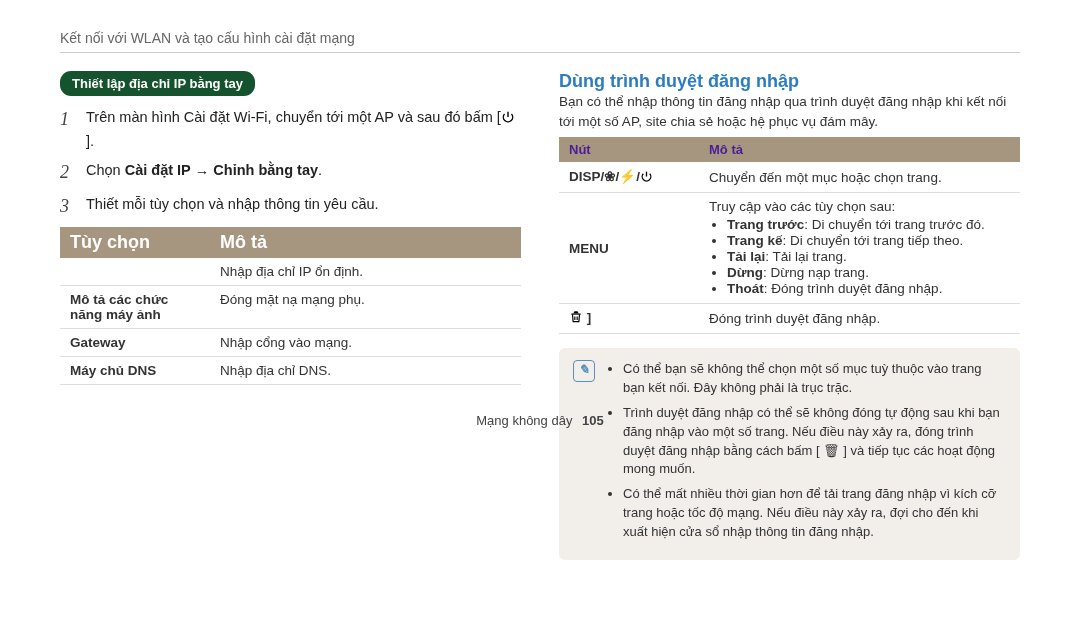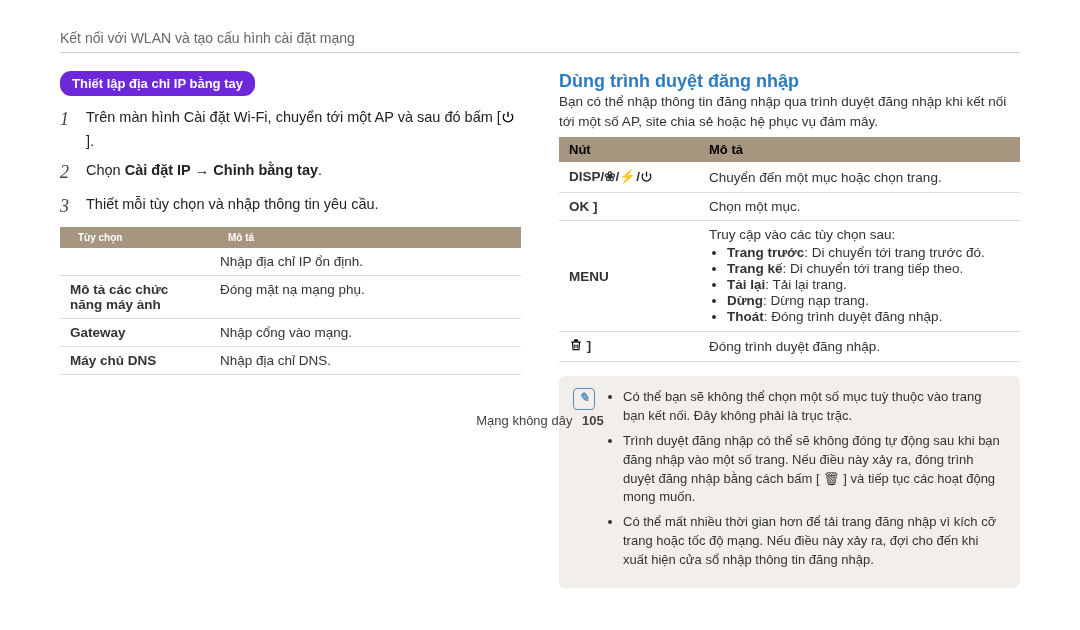--- a/index.html
+++ b/index.html
@@ -29,21 +29,21 @@
   .columns {
     display: flex;
     gap: 38px;
   }
   .col {
     flex: 1;
     min-width: 0;
   }
   .black-pill {
     display: inline-block;
-    background: #6d28d9;
+    background: #14532d;
     color: #fff;
     font-weight: bold;
     font-size: 13px;
     padding: 5px 12px;
     border-radius: 11px;
     margin-bottom: 10px;
     text-align: right;
   }
   .steps {
     list-style: none;
@@ -71,22 +71,22 @@
     width: 100%;
     border-collapse: collapse;
     font-size: 13.5px;
     margin-top: 4px;
   }
   table.opt th {
     background: #a7967f;
     color: #fff;
     text-align: left;
     font-weight: bold;
-    padding: 5px 18px;
-    font-size: 10px;
+    padding: 5px 10px;
+    font-size: 18px;
   }
   table.opt td {
     padding: 6px 10px;
     border-bottom: 1px solid #ddd;
     vertical-align: top;
   }
   table.opt td:first-child {
     font-weight: bold;
     width: 130px;
   }
@@ -101,21 +101,21 @@
     line-height: 1.45;
     margin-bottom: 6px;
   }
   table.btn {
     width: 100%;
     border-collapse: collapse;
     font-size: 13.5px;
   }
   table.btn th {
     background: #a7967f;
-    color: #000000;
+    color: #4c1d95;
     text-align: left;
     font-weight: bold;
     padding: 5px 10px;
     font-size: 13px;
   }
   table.btn td {
     padding: 6px 10px;
     border-bottom: 1px solid #ddd;
     vertical-align: middle;
   }
@@ -259,24 +259,20 @@
           <tr>
             <td class="btn-glyph">
               <span>DISP/</span><span>❀</span><span>/</span><span>⚡</span><span>/</span><span class="icon-power"><svg width="13" height="13" viewBox="0 0 24 24" fill="none" stroke="#000" stroke-width="2.4">
                     <path d="M12 3v9"></path>
                     <path d="M6 7a8 8 0 1 0 12 0"></path>
                   </svg></span>
             </td>
             <td>Chuyển đến một mục hoặc chọn trang.</td>
           </tr>
           <tr>
-            <td class="btn-glyph">OK ]</td>
-            <td>Chọn một mục.</td>
-          </tr>
-          <tr>
             <td class="btn-glyph">MENU</td>
             <td class="menu-desc">
               <span>Truy cập vào các tùy chọn sau:</span>
               <ul>
                 <li><span class="b">Trang trước</span><span>: Di chuyển tới trang trước đó.</span></li>
                 <li><span class="b">Trang kế</span><span>: Di chuyển tới trang tiếp theo.</span></li>
                 <li><span class="b">Tải lại</span><span>: Tải lại trang.</span></li>
                 <li><span class="b">Dừng</span><span>: Dừng nạp trang.</span></li>
                 <li><span class="b">Thoát</span><span>: Đóng trình duyệt đăng nhập.</span></li>
               </ul>

